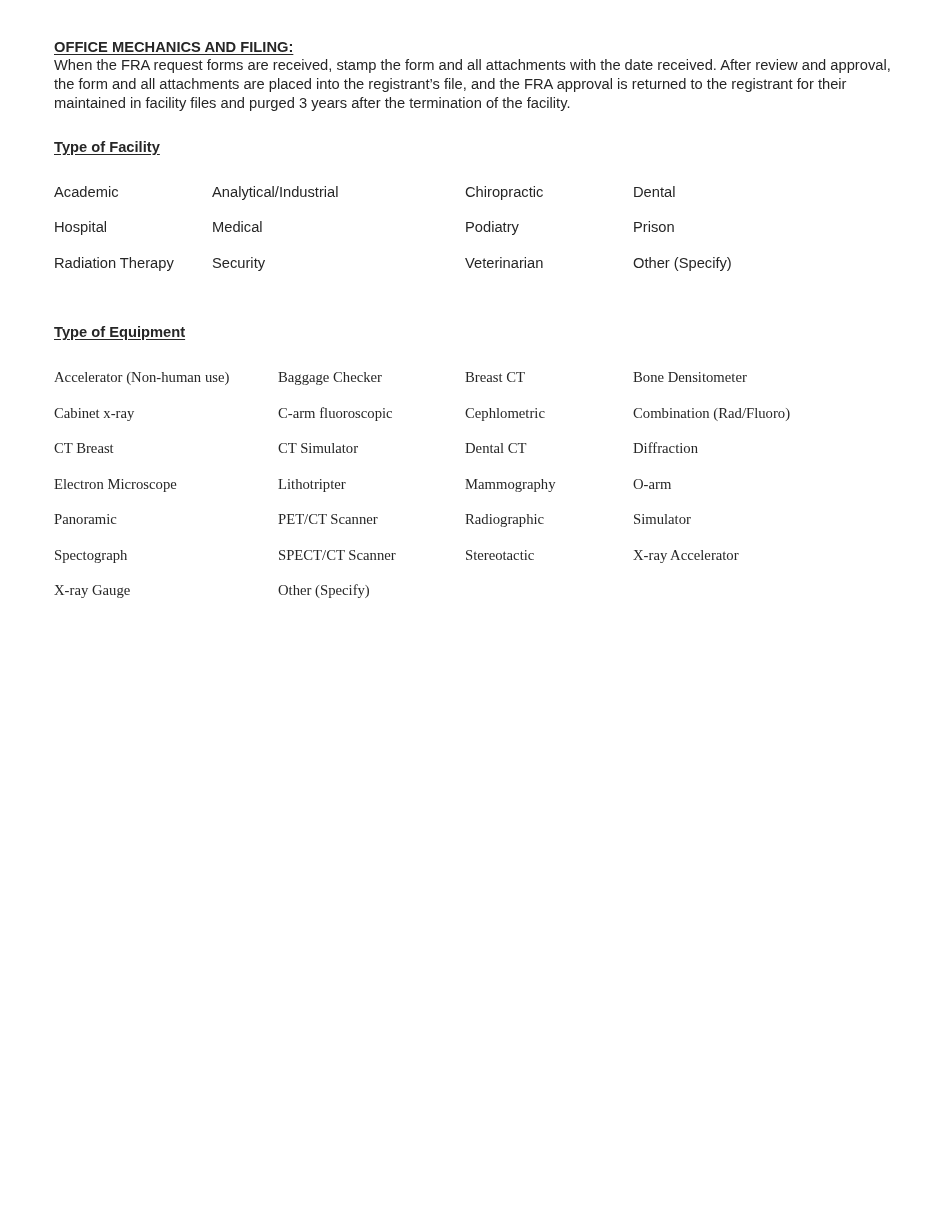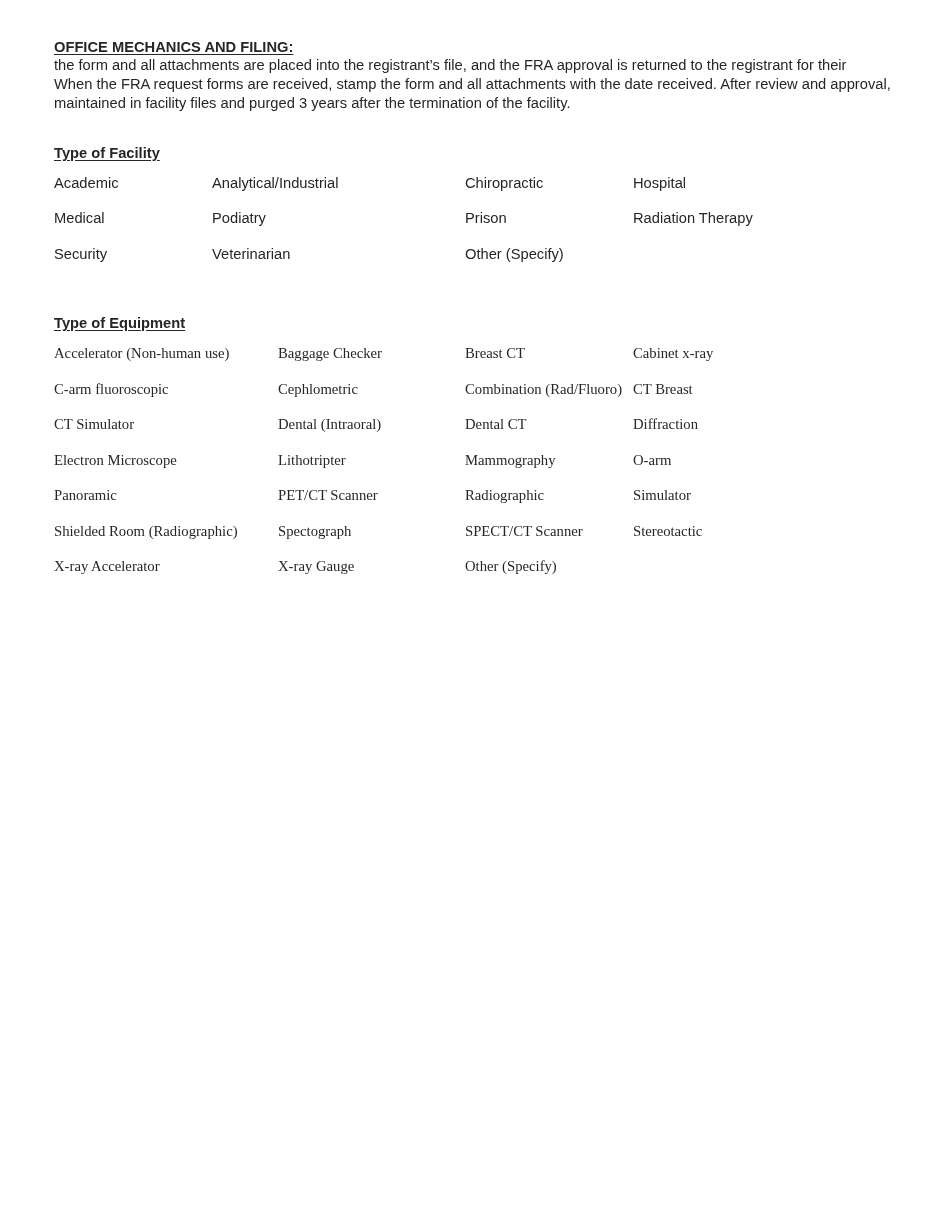--- a/index.html
+++ b/index.html
@@ -27,28 +27,28 @@
   }
   .intro-paragraph {
     margin-top: 0;
   }
   .paragraph-line {
     display: block;
     line-height: 19.2px;
     white-space: nowrap;
   }
   .facility-heading {
-    margin-top: 30px;
+    margin-top: 24px;
   }
   .equipment-heading {
     margin-top: 34px;
   }
   .option-grid {
     display: grid;
-    margin-top: 12px;
+    margin-top: 27px;
     grid-auto-rows: 35.5px;
     align-items: start;
   }
   .facility-grid {
     grid-template-columns: 158px 253px 168px auto;
   }
   .equipment-grid {
     grid-template-columns: 224px 187px 168px auto;
     font-family: Liberation Serif, serif;
   }
@@ -58,65 +58,65 @@
   }
 </style>
 </head>
 <body>
 
 <div class="doc-page">
 
   <div class="section-heading">OFFICE MECHANICS AND FILING:</div>
 
   <div class="intro-paragraph">
+    <span class="paragraph-line">When the FRA request forms are received, stamp the form and all attachments with the date received. After review and approval,</span>
     <span class="paragraph-line">the form and all attachments are placed into the registrant’s file, and the FRA approval is returned to the registrant for their</span>
-    <span class="paragraph-line">When the FRA request forms are received, stamp the form and all attachments with the date received. After review and approval,</span>
     <span class="paragraph-line">maintained in facility files and purged 3 years after the termination of the facility.</span>
   </div>
 
   <div class="section-heading facility-heading">Type of Facility</div>
 
   <div class="option-grid facility-grid">
     <div class="option-cell">Academic</div>
     <div class="option-cell">Analytical/Industrial</div>
     <div class="option-cell">Chiropractic</div>
+    <div class="option-cell">Dental</div>
     <div class="option-cell">Hospital</div>
     <div class="option-cell">Medical</div>
     <div class="option-cell">Podiatry</div>
     <div class="option-cell">Prison</div>
     <div class="option-cell">Radiation Therapy</div>
     <div class="option-cell">Security</div>
     <div class="option-cell">Veterinarian</div>
     <div class="option-cell">Other (Specify)</div>
   </div>
 
   <div class="section-heading equipment-heading">Type of Equipment</div>
 
   <div class="option-grid equipment-grid">
     <div class="option-cell">Accelerator (Non-human use)</div>
     <div class="option-cell">Baggage Checker</div>
     <div class="option-cell">Breast CT</div>
+    <div class="option-cell">Bone Densitometer</div>
     <div class="option-cell">Cabinet x-ray</div>
     <div class="option-cell">C-arm fluoroscopic</div>
     <div class="option-cell">Cephlometric</div>
     <div class="option-cell">Combination (Rad/Fluoro)</div>
     <div class="option-cell">CT Breast</div>
     <div class="option-cell">CT Simulator</div>
-    <div class="option-cell">Dental (Intraoral)</div>
     <div class="option-cell">Dental CT</div>
     <div class="option-cell">Diffraction</div>
     <div class="option-cell">Electron Microscope</div>
     <div class="option-cell">Lithotripter</div>
     <div class="option-cell">Mammography</div>
     <div class="option-cell">O-arm</div>
     <div class="option-cell">Panoramic</div>
     <div class="option-cell">PET/CT Scanner</div>
     <div class="option-cell">Radiographic</div>
     <div class="option-cell">Simulator</div>
-    <div class="option-cell">Shielded Room (Radiographic)</div>
     <div class="option-cell">Spectograph</div>
     <div class="option-cell">SPECT/CT Scanner</div>
     <div class="option-cell">Stereotactic</div>
     <div class="option-cell">X-ray Accelerator</div>
     <div class="option-cell">X-ray Gauge</div>
     <div class="option-cell">Other (Specify)</div>
     <div class="option-cell"></div>
   </div>
 
 </div>

